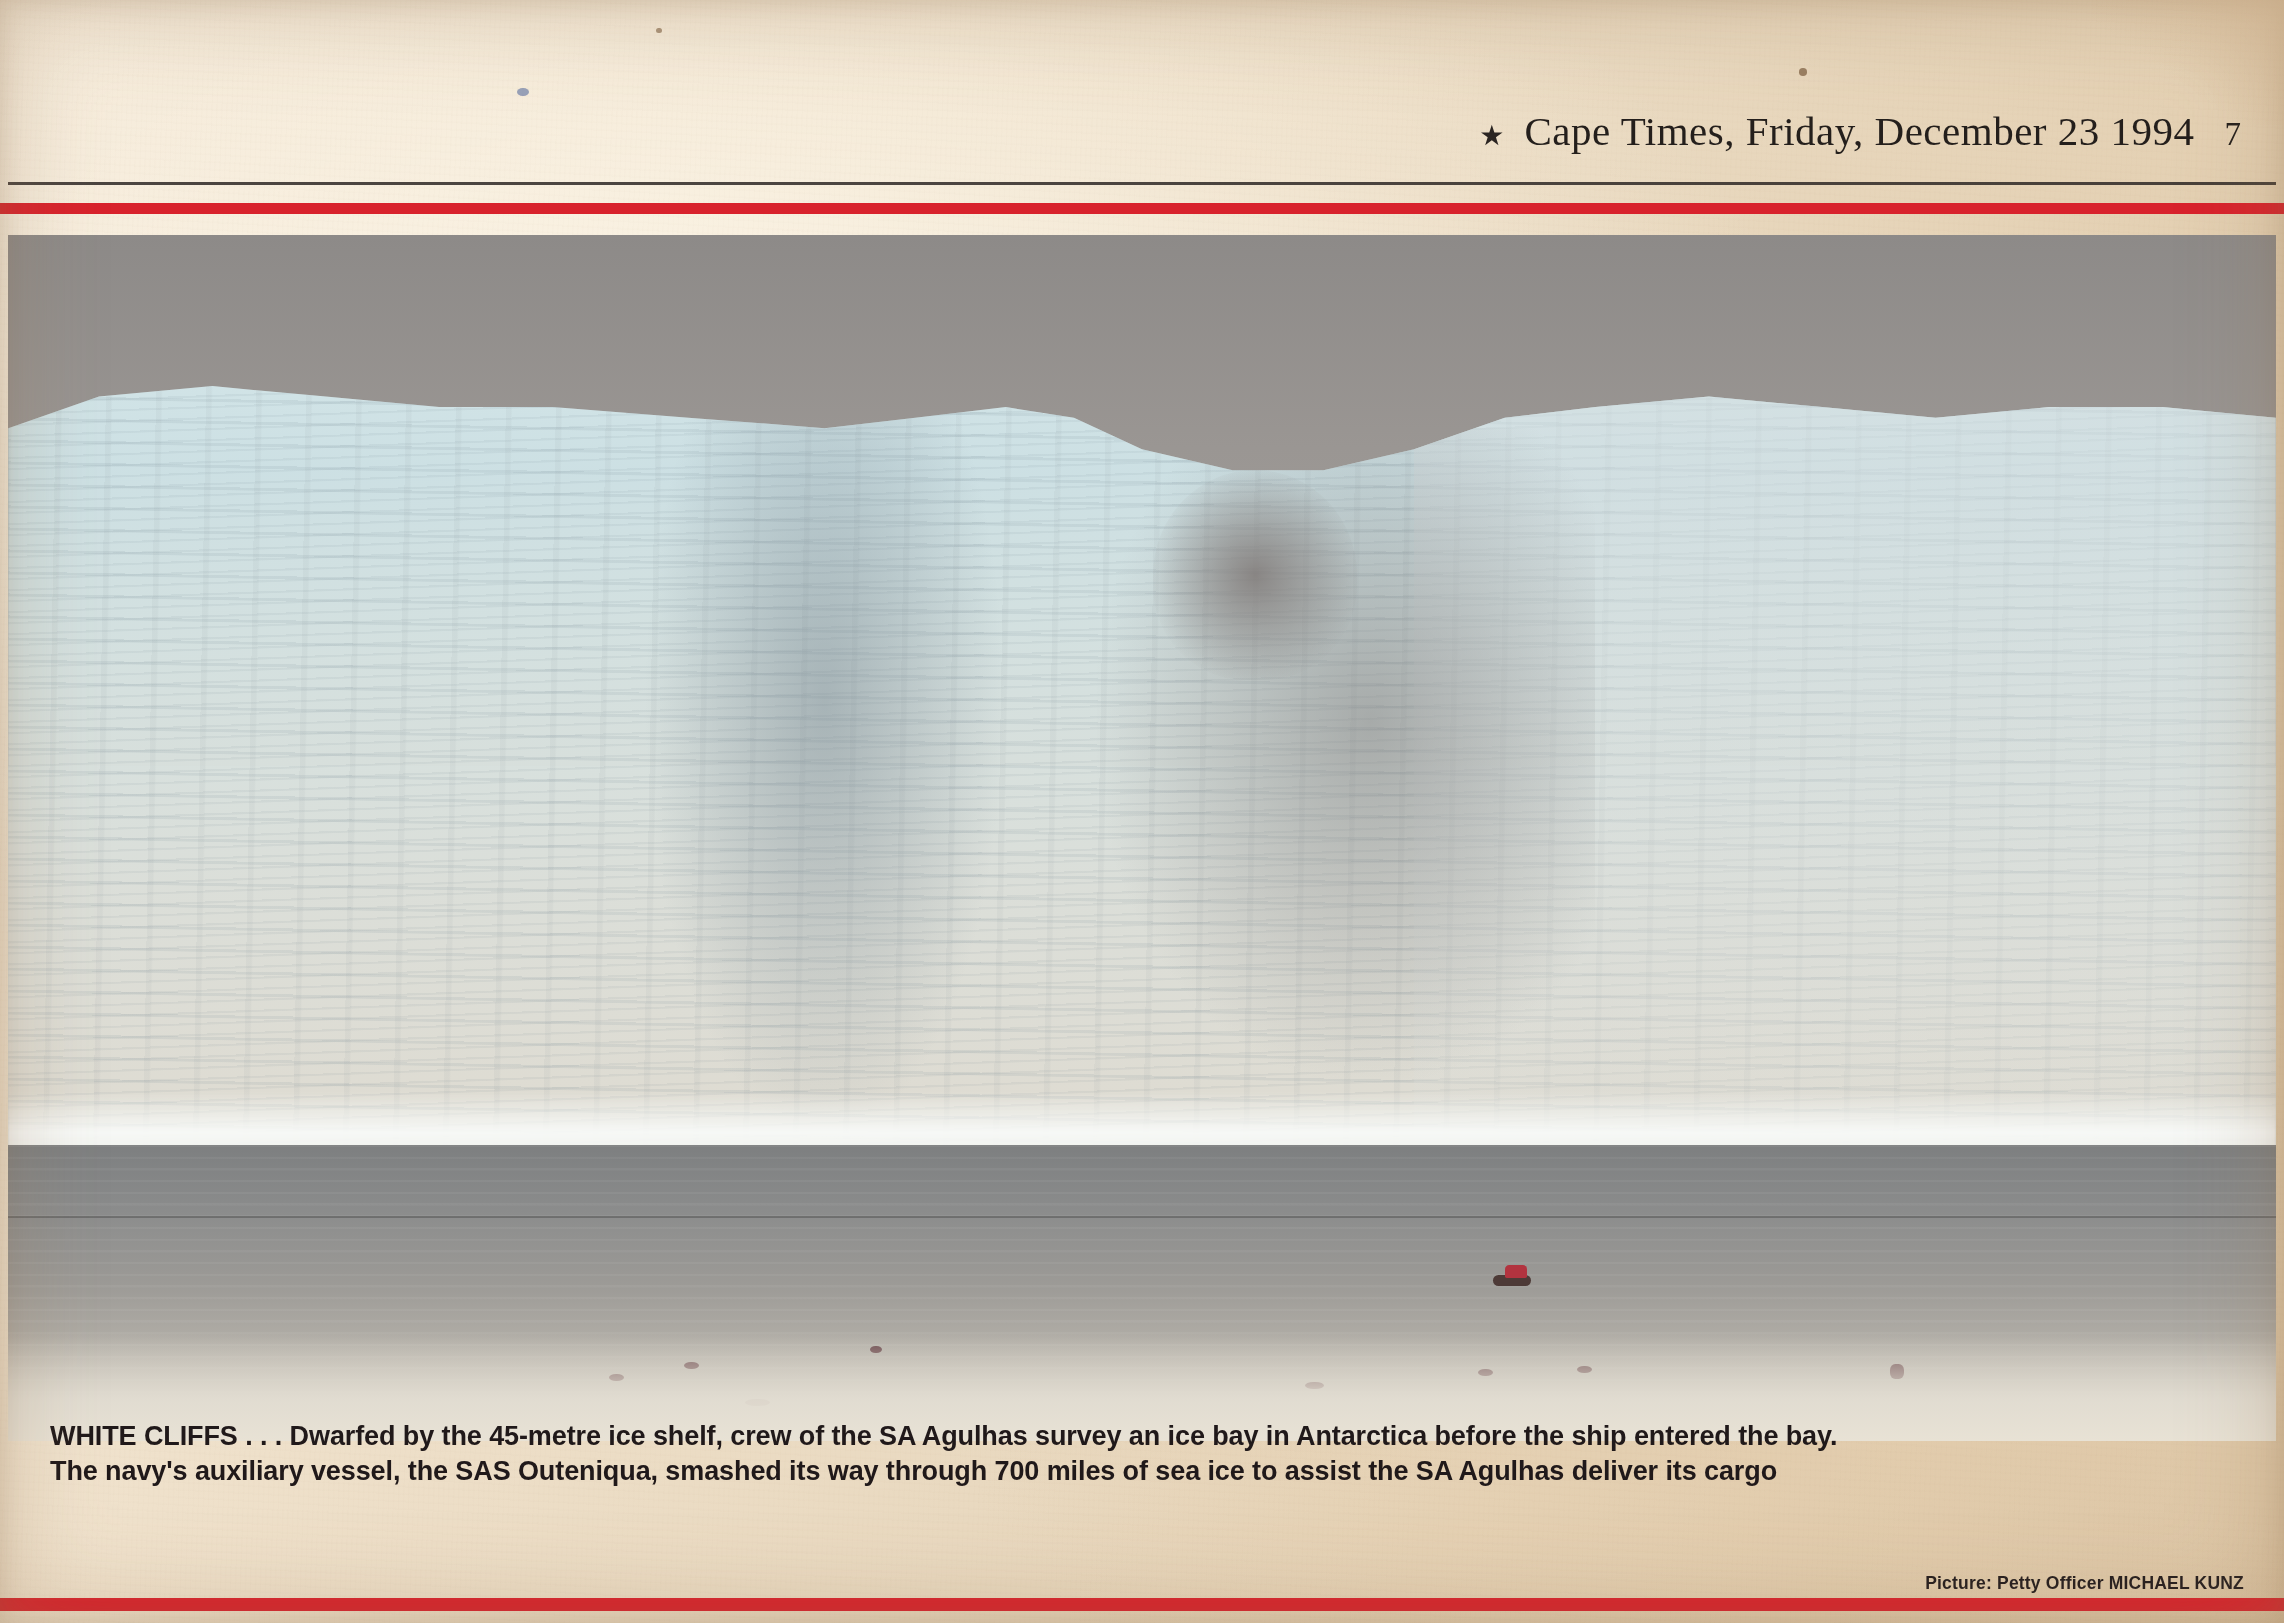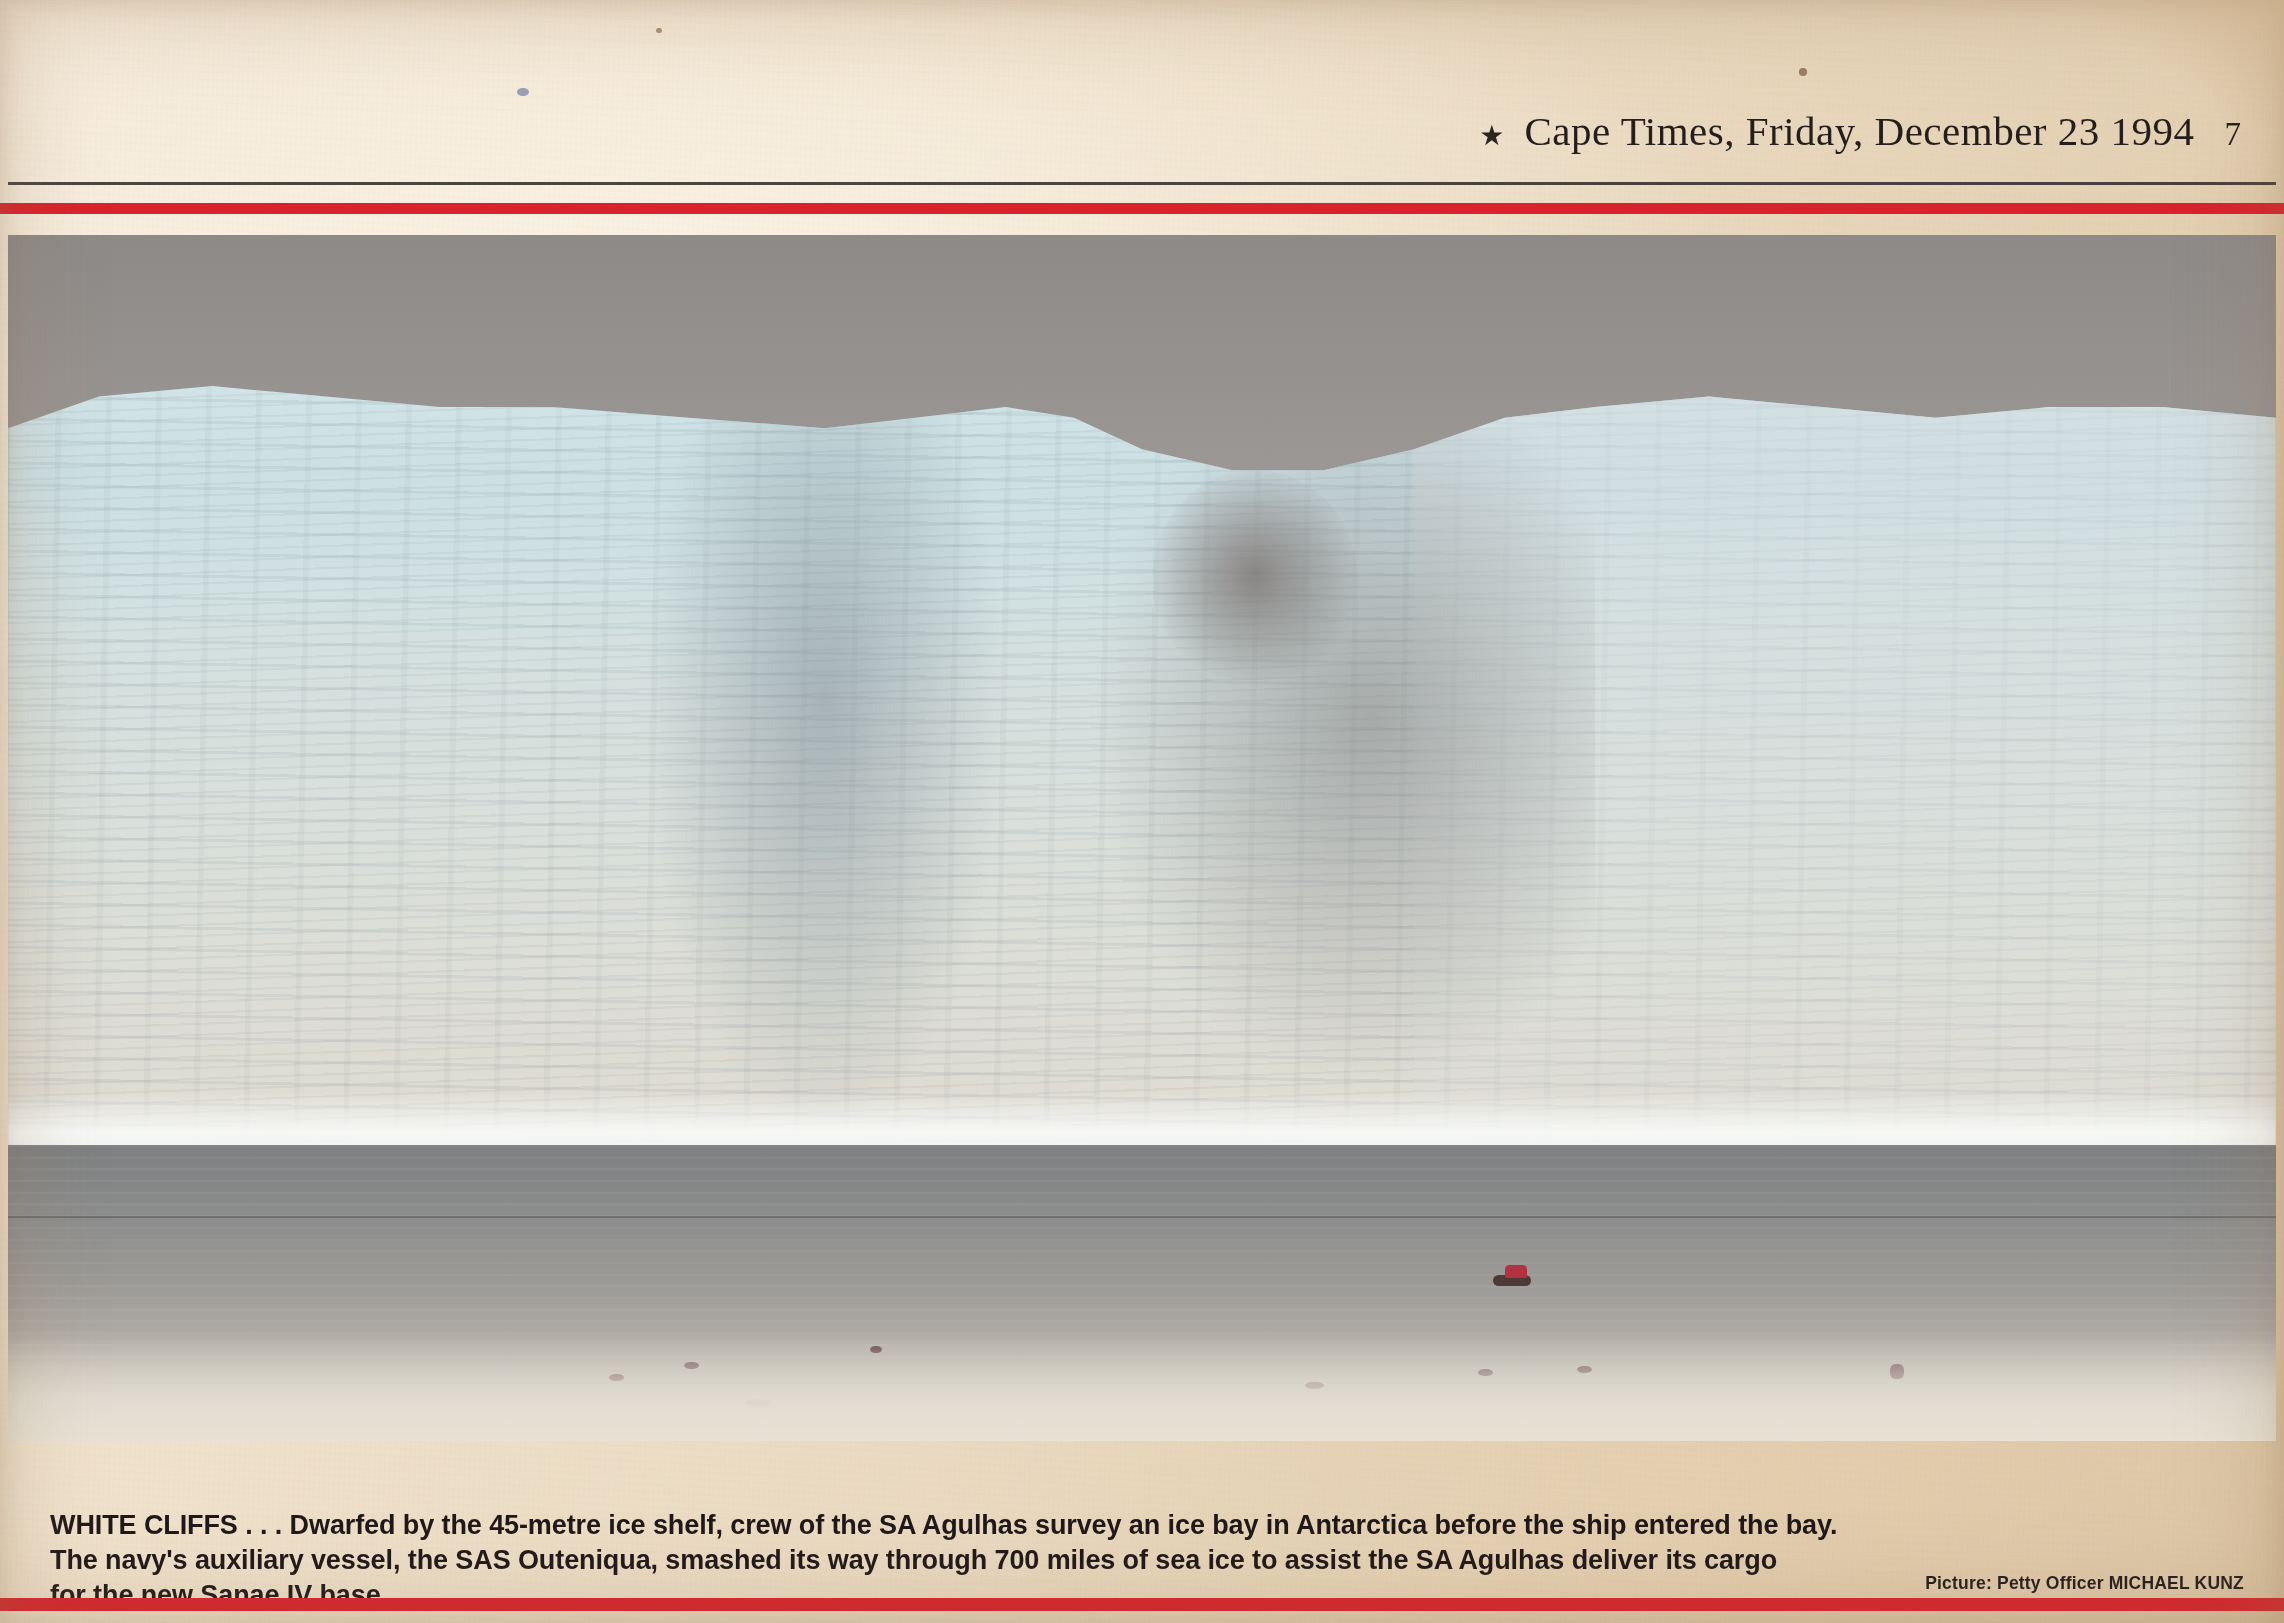--- a/index.html
+++ b/index.html
@@ -228,21 +228,21 @@
     bottom: 223px;
     height: 1.7px;
     background: rgba(70,70,72,0.45);
   }
 
   
   .caption {
     position: absolute;
     left: 50px;
     right: 33px;
-    top: 1508px;
+    top: 1419px;
     color: #20191a;
   }
   .caption p {
     margin: 0;
     font-family: "Liberation Sans", sans-serif;
     font-size: 27px;
     line-height: 1.30;
     font-weight: 700;
     letter-spacing: -0.1px;
   }
@@ -314,21 +314,20 @@
     <div class="penguin" style="left:57.2%; bottom:52px; width:18.3px;"></div>
     <div class="penguin" style="left:64.8%; bottom:65px;"></div>
     <div class="penguin" style="left:69.2%; bottom:68px;"></div>
     <div class="penguin" style="left:83.0%; bottom:62px; width:13.3px; height:15px; border-radius:40%;"></div>
     <div class="ice-foot"></div>
   </div>
 
   <div class="caption">
     <p><span class="lead">WHITE CLIFFS . . .</span><span class="body"> Dwarfed by the 45-metre ice shelf, crew of the SA Agulhas survey an ice bay in Antarctica before the ship entered the bay.</span></p>
     <p class="body">The navy's auxiliary vessel, the SAS Outeniqua, smashed its way through 700 miles of sea ice to assist the SA Agulhas deliver its cargo</p>
-    <p class="body">for the new Sanae IV base.</p>
   </div>
   <div class="credit">Picture: Petty Officer MICHAEL KUNZ</div>
 
   <div class="rule-red-bottom"></div>
   <div class="edge-shadow"></div>
   <div class="corner-fold"></div>
 </div>
 
 
 </body></html>

